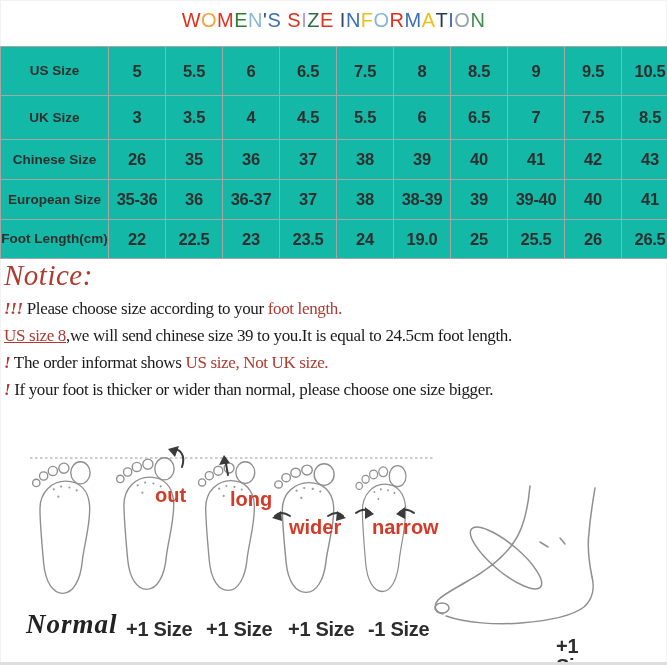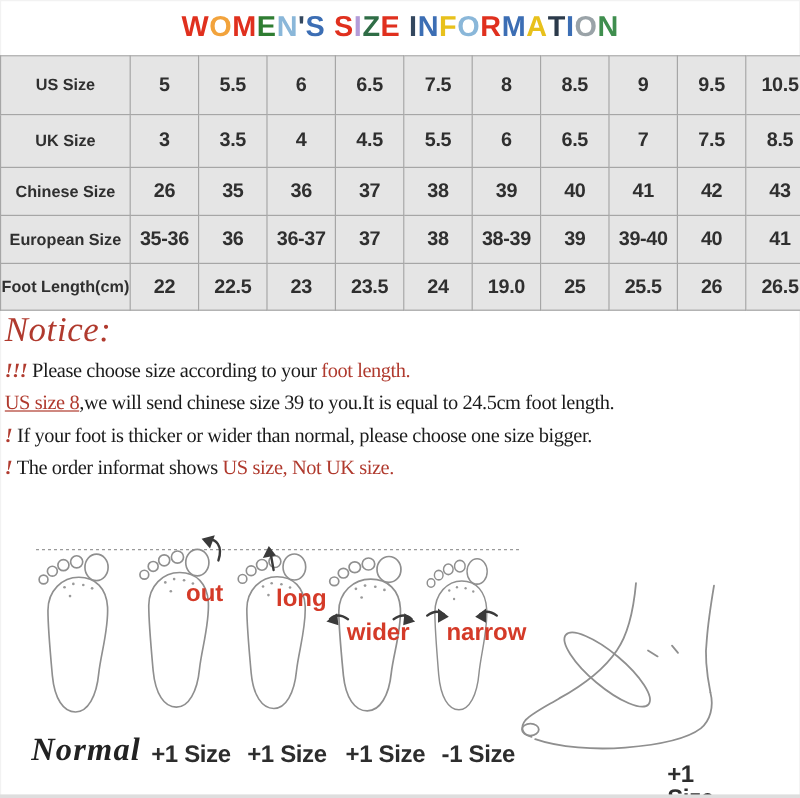--- a/index.html
+++ b/index.html
@@ -13,33 +13,33 @@
   }
   html,body{margin:0;padding:0;background:#fff;}
   .page{
     position:relative;width:667px;height:665px;background:#fff;overflow:hidden;
     font-family:"Liberation Sans",sans-serif;
     box-shadow:inset 0 0 0 1px #f2f2f2;
   }
   
   .title{
     position:absolute;top:9px;left:0;right:0;margin:0;
-    text-align:center;font-size:24px;font-weight:700;letter-spacing:.5px;
+    text-align:center;font-size:20px;font-weight:400;letter-spacing:.5px;
     font-family:"Liberation Sans",sans-serif;
   }
   .title span{display:inline-block;}
   
   .size-table{
     position:absolute;top:46px;left:0;width:667px;
     border-collapse:collapse;background:#fff;table-layout:fixed;
   }
   .size-table th,.size-table td{
     border:1px solid var(--table_border);
     text-align:center;vertical-align:middle;color:var(--table_text);
-    background:#e5e5e5;padding:0;
+    background:#14b8a6;padding:0;
   }
   .size-table th{width:107px;font-size:13.5px;font-weight:700;line-height:1.15;}
   .size-table td{width:56px;font-size:16.5px;font-weight:700;letter-spacing:-.3px;}
   .size-table tr:nth-child(1) th,.size-table tr:nth-child(1) td{height:48px;}
   .size-table tr:nth-child(2) th,.size-table tr:nth-child(2) td{height:43px;}
   .size-table tr:nth-child(3) th,.size-table tr:nth-child(3) td{height:39px;}
   .size-table tr:nth-child(4) th,.size-table tr:nth-child(4) td{height:39px;}
   .size-table tr:nth-child(5) th,.size-table tr:nth-child(5) td{height:38px;}
   
   .notice{position:absolute;top:258px;left:4px;right:0;font-family:"Liberation Serif",serif;}
@@ -153,22 +153,22 @@
           <td>26.5</td>
         </tr>
       </tbody>
   </table>
 
   <div class="notice">
     <div class="notice-heading">Notice:</div>
     <div class="notice-lines">
         <div class="notice-line"><span class="red italic">!!!</span><span> Please choose size according to your </span><span class="red">foot length.</span></div>
         <div class="notice-line"><span class="red underline">US size 8</span><span>,we will send chinese size 39 to you.It is equal to 24.5cm foot length.</span></div>
+        <div class="notice-line"><span class="red italic">!</span><span> The order informat shows </span><span class="red">US size, Not UK size.</span></div>
         <div class="notice-line"><span class="red italic">!</span><span> If your foot is thicker or wider than normal, please choose one size bigger.</span></div>
-        <div class="notice-line"><span class="red italic">!</span><span> The order informat shows </span><span class="red">US size, Not UK size.</span></div>
       </div>
   </div>
 
   <div class="feet">
     <svg width="667" height="220" viewBox="0 0 667 220">
       <defs>
         <g id="footsole">
           <path class="sk" d="M13,54 C13,36 26,24 41,24 C56,24 66,34 67,51 C68,71 61,93 59,111 C57,132 49,146 38,146 C27,146 19,134 17,113 C15,91 13,70 13,54 Z"></path>
           <ellipse class="sk" cx="57" cy="15" rx="10.5" ry="12"></ellipse>
           <circle class="sk" cx="39" cy="10" r="5.5"></circle>

